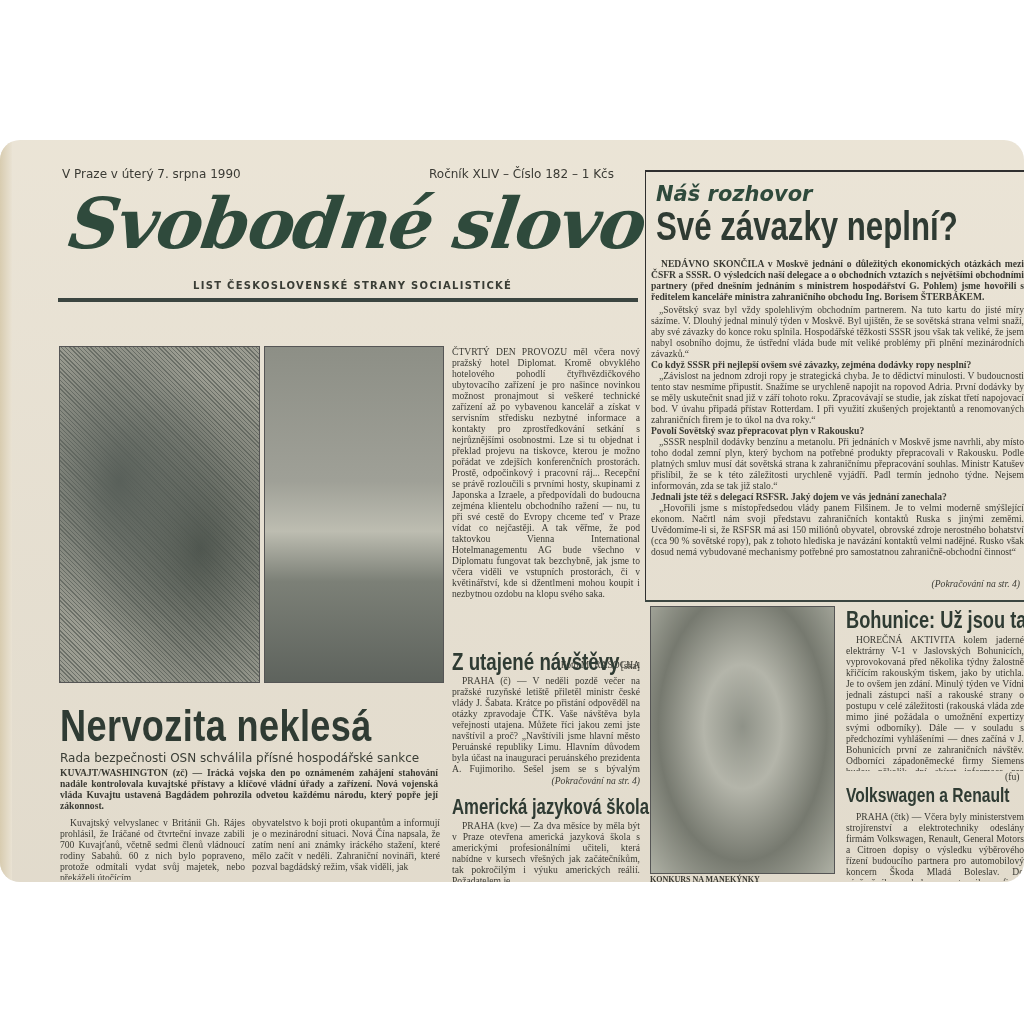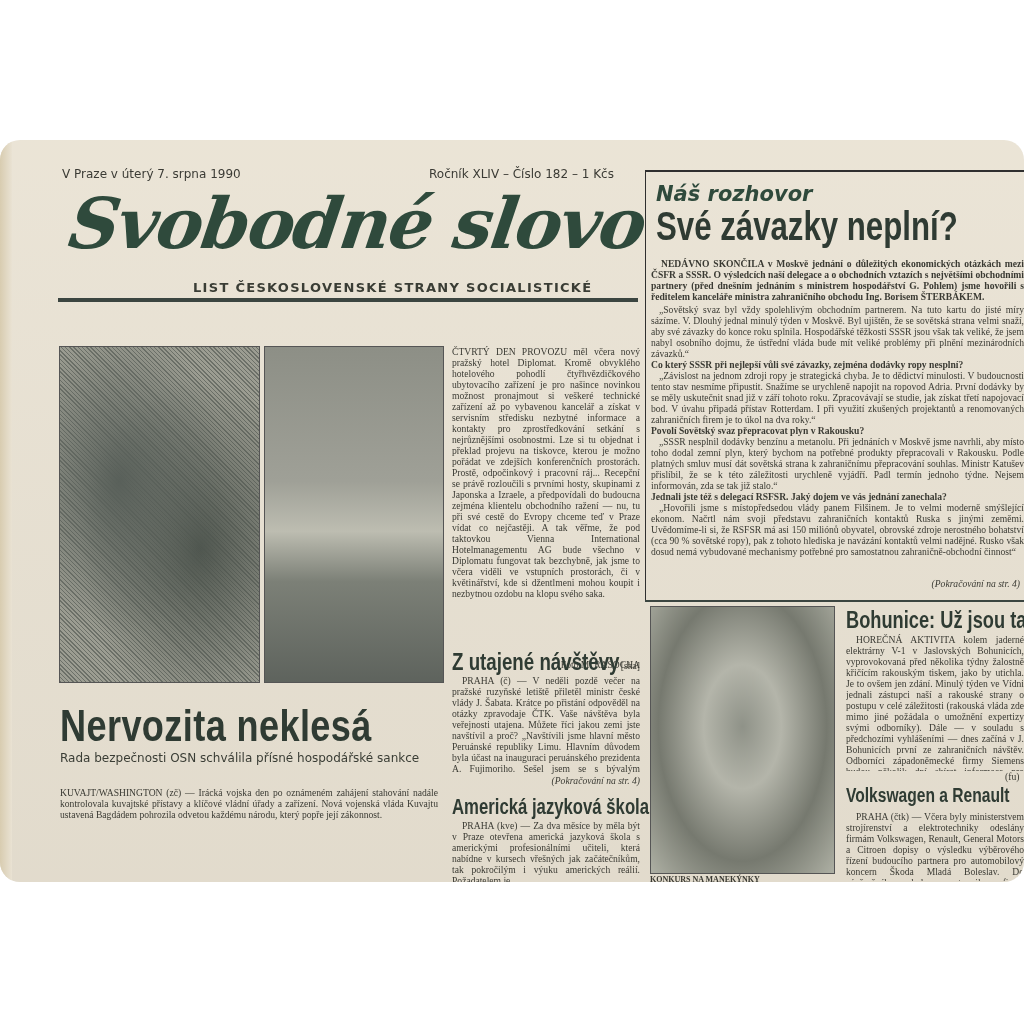--- a/index.html
+++ b/index.html
@@ -3,21 +3,21 @@
 <meta charset="utf-8">
 <style>
   html,body{margin:0;padding:0;}
   body{width:1024px;height:1024px;background:#ffffff;position:relative;overflow:hidden;font-family:"DejaVu Serif",serif;}
   .paper{position:absolute;left:0;top:140px;width:1024px;height:742px;background:#e9e2d3;overflow:hidden;
     background-image:linear-gradient(180deg,rgba(255,255,255,0.08),rgba(0,0,0,0.03));border-radius:20px;}
   .paper:before{content:"";position:absolute;left:0;top:0;width:12px;height:100%;background:linear-gradient(90deg,#d8ccb0,#e9e2d3);}
   .abs{position:absolute;}
   .dateline{font-family:"DejaVu Sans",sans-serif;font-size:12px;color:#3b3b35;}
   .masthead{font-family:"DejaVu Serif",serif;font-style:italic;font-weight:bold;font-size:70px;color:#2f4a3c;letter-spacing:-2px;transform:skewX(-8deg);white-space:nowrap;}
-  .subtitle{font-family:"DejaVu Sans",sans-serif;font-weight:bold;font-size:13px;letter-spacing:1.3px;color:#3a3d35;}
+  .subtitle{font-family:"DejaVu Sans",sans-serif;font-weight:bold;font-size:10px;letter-spacing:1.3px;color:#3a3d35;}
   .rule{background:#3b4540;}
   .photo{background:repeating-linear-gradient(45deg,#7a7d72 0 1px,#a8a99c 1px 3px);border:1px solid #555;}
   .body-text{font-family:"Liberation Serif",serif;font-size:9.6px;line-height:11px;color:#3a3a33;text-align:justify;}
   .body-text.ital{font-family:"Liberation Serif",serif;}
   .hd-cond{font-family:"Liberation Sans",sans-serif;font-weight:bold;color:#2f3b33;transform-origin:left top;white-space:nowrap;}
   .kicker{font-family:"DejaVu Sans",sans-serif;font-weight:bold;color:#3a3f36;white-space:nowrap;}
   .deck{font-family:"DejaVu Sans",sans-serif;font-size:12px;color:#3a3d35;white-space:nowrap;}
   .boxed{border-left:1px solid #2f2f2f;border-top:2px solid #2f2f2f;}
   .q{font-weight:bold;}
   .cont{font-style:italic;text-align:right;}
@@ -44,37 +44,39 @@
 
   <div class="abs photo photo-dark" style="left:59px;top:206px;width:199px;height:335px;"></div>
   <div class="abs photo photo-bar" style="left:264px;top:206px;width:178px;height:335px;"></div>
 
   <div class="abs body-text ital" style="left:452px;top:206px;width:188px;height:300px;overflow:hidden;">ČTVRTÝ DEN PROVOZU měl včera nový pražský hotel Diplomat. Kromě obvyklého hotelového pohodlí čtyřhvězdičkového ubytovacího zařízení je pro našince novinkou možnost pronajmout si veškeré technické zařízení až po vybavenou kancelář a získat v servisním středisku nezbytné informace a kontakty pro zprostředkování setkání s nejrůznějšími osobnostmi. Lze si tu objednat i překlad projevu na tiskovce, kterou je možno pořádat ve zdejších konferenčních prostorách. Prostě, odpočinkový i pracovní ráj... Recepční se právě rozloučili s prvními hosty, skupinami z Japonska a Izraele, a předpovídali do budoucna zejména klientelu obchodního ražení — nu, tu při své cestě do Evropy chceme teď v Praze vídat co nejčastěji. A tak věřme, že pod taktovkou Vienna International Hotelmanagementu AG bude všechno v Diplomatu fungovat tak bezchybně, jak jsme to včera viděli ve vstupních prostorách, či v květinářství, kde si džentlmeni mohou koupit i nezbytnou ozdobu na klopu svého saka.</div>
   <div class="abs body-text ital" style="left:590px;top:520px;width:50px;text-align:right;">[ska]</div>
   <div class="abs body-text" style="left:530px;top:519px;width:110px;text-align:right;">Foto M. RASOCHA</div>
 
   <div class="abs hd-cond" style="left:60px;top:561px;font-size:44px;transform:scaleX(0.82);letter-spacing:0.5px;">Nervozita neklesá</div>
   <div class="abs deck" style="left:60px;top:611px;">Rada bezpečnosti OSN schválila přísné hospodářské sankce</div>
-  <div class="abs body-text" style="left:60px;top:627px;width:378px;height:46px;overflow:hidden;font-weight:normal;margin-top:20px;">KUVAJT/WASHINGTON (zč) — Irácká vojska den po oznámeném zahájení stahování nadále kontrolovala kuvajtské přístavy a klíčové vládní úřady a zařízení. Nová vojenská vláda Kuvajtu ustavená Bagdádem pohrozila odvetou každému národu, který popře její zákonnost.</div>
+  <div class="abs body-text" style="left:60px;top:627px;width:378px;height:46px;overflow:hidden;font-weight:bold;">KUVAJT/WASHINGTON (zč) — Irácká vojska den po oznámeném zahájení stahování nadále kontrolovala kuvajtské přístavy a klíčové vládní úřady a zařízení. Nová vojenská vláda Kuvajtu ustavená Bagdádem pohrozila odvetou každému národu, který popře její zákonnost.</div>
+  <div class="abs body-text" style="left:60px;top:677px;width:185px;height:63px;overflow:hidden;text-indent:10px;">Kuvajtský velvyslanec v Británii Gh. Rájes prohlásil, že Iráčané od čtvrteční invaze zabili 700 Kuvajťanů, včetně sedmi členů vládnoucí rodiny Sabahů. 60 z nich bylo popraveno, protože odmítali vydat svůj majetek, nebo překáželi útočícím</div>
+  <div class="abs body-text" style="left:252px;top:677px;width:188px;height:63px;overflow:hidden;">obyvatelstvo k boji proti okupantům a informují je o mezinárodní situaci. Nová Čína napsala, že zatím není ani známky iráckého stažení, které mělo začít v neděli. Zahraniční novináři, které pozval bagdádský režim, však viděli, jak</div>
 
   <div class="abs hd-cond" style="left:452px;top:508px;font-size:24px;transform:scaleX(0.78);">Z utajené návštěvy</div>
   <div class="abs body-text" style="left:452px;top:535px;width:188px;height:100px;overflow:hidden;text-indent:10px;">PRAHA (č) — V neděli pozdě večer na pražské ruzyňské letiště přiletěl ministr české vlády J. Šabata. Krátce po přistání odpověděl na otázky zpravodaje ČTK. Vaše návštěva byla veřejnosti utajena. Můžete říci jakou zemi jste navštívil a proč? „Navštívili jsme hlavní město Peruánské republiky Limu. Hlavním důvodem byla účast na inauguraci peruánského prezidenta A. Fujimoriho. Sešel jsem se s bývalým podnikatelem a novým předsedou</div>
   <div class="abs body-text cont" style="left:452px;top:635px;width:188px;">(Pokračování na str. 4)</div>
 
   <div class="abs hd-cond" style="left:452px;top:654px;font-size:22px;transform:scaleX(0.76);">Americká jazyková škola</div>
   <div class="abs body-text" style="left:452px;top:680px;width:188px;height:62px;overflow:hidden;text-indent:10px;">PRAHA (kve) — Za dva měsíce by měla být v Praze otevřena americká jazyková škola s americkými profesionálními učiteli, která nabídne v kursech vřešných jak začátečníkům, tak pokročilým i výuku amerických reálií. Požadatelem je</div>
 
   <div class="abs boxed" style="left:645px;top:30px;width:379px;height:430px;"></div>
   <div class="abs kicker" style="left:656px;top:42px;font-size:21px;font-style:italic;color:#2f4a3c;">Náš rozhovor</div>
   <div class="abs hd-cond" style="left:656px;top:64px;font-size:40px;transform:scaleX(0.78);">Své závazky neplní?</div>
   <div class="abs body-text" style="left:651px;top:118px;width:373px;height:46px;overflow:hidden;text-indent:10px;font-weight:bold;">NEDÁVNO SKONČILA v Moskvě jednání o důležitých ekonomických otázkách mezi ČSFR a SSSR. O výsledcích naší delegace a o obchodních vztazích s největšími obchodními partnery (před dnešním jednáním s ministrem hospodářství G. Pohlem) jsme hovořili s ředitelem kanceláře ministra zahraničního obchodu Ing. Borisem ŠTERBÁKEM.</div>
 
   <div class="abs" style="left:651px;top:164px;width:373px;height:290px;overflow:hidden;">
     <div class="body-text" style="text-indent:8px;">„Sovětský svaz byl vždy spolehlivým obchodním partnerem. Na tuto kartu do jisté míry sázíme. V. Dlouhý jednal minulý týden v Moskvě. Byl ujištěn, že se sovětská strana velmi snaží, aby své závazky do konce roku splnila. Hospodářské těžkosti SSSR jsou však tak veliké, že jsem nabyl osobního dojmu, že ústřední vláda bude mít veliké problémy při plnění mezinárodních závazků.“</div>
-    <div class="body-text q">Co který SSSR při nejlepší vůli své závazky, zejména dodávky ropy nesplní?</div>
+    <div class="body-text q">Co když SSSR při nejlepší ovšem své závazky, zejména dodávky ropy nesplní?</div>
     <div class="body-text" style="text-indent:8px;">„Závislost na jednom zdroji ropy je strategická chyba. Je to dědictví minulosti. V budoucnosti tento stav nesmíme připustit. Snažíme se urychleně napojit na ropovod Adria. První dodávky by se měly uskutečnit snad již v září tohoto roku. Zpracovávají se studie, jak získat třetí napojovací bod. V úvahu připadá přístav Rotterdam. I při využití zkušených projektantů a renomovaných zahraničních firem je to úkol na dva roky.“</div>
     <div class="body-text q">Povolí Sovětský svaz přepracovat plyn v Rakousku?</div>
     <div class="body-text" style="text-indent:8px;">„SSSR nesplnil dodávky benzínu a metanolu. Při jednáních v Moskvě jsme navrhli, aby místo toho dodal zemní plyn, který bychom na potřebné produkty přepracovali v Rakousku. Podle platných smluv musí dát sovětská strana k zahraničnímu přepracování souhlas. Ministr Katušev přislíbil, že se k této záležitosti urychleně vyjádří. Padl termín jednoho týdne. Nejsem informován, zda se tak již stalo.“</div>
     <div class="body-text q">Jednali jste též s delegací RSFSR. Jaký dojem ve vás jednání zanechala?</div>
     <div class="body-text" style="text-indent:8px;">„Hovořili jsme s místopředsedou vlády panem Filšinem. Je to velmi moderně smýšlející ekonom. Načrtl nám svoji představu zahraničních kontaktů Ruska s jinými zeměmi. Uvědomíme-li si, že RSFSR má asi 150 miliónů obyvatel, obrovské zdroje nerostného bohatství (cca 90 % sovětské ropy), pak z tohoto hlediska je navázání kontaktů velmi nadějné. Rusko však dosud nemá vybudované mechanismy potřebné pro samostatnou zahraničně-obchodní činnost“</div>
   </div>
   <div class="abs body-text cont" style="left:820px;top:438px;width:200px;">(Pokračování na str. 4)</div>
   <div class="abs rule" style="left:645px;top:460px;width:379px;height:2px;"></div>
 
   <div class="abs photo photo-girl" style="left:650px;top:466px;width:183px;height:266px;"></div>

